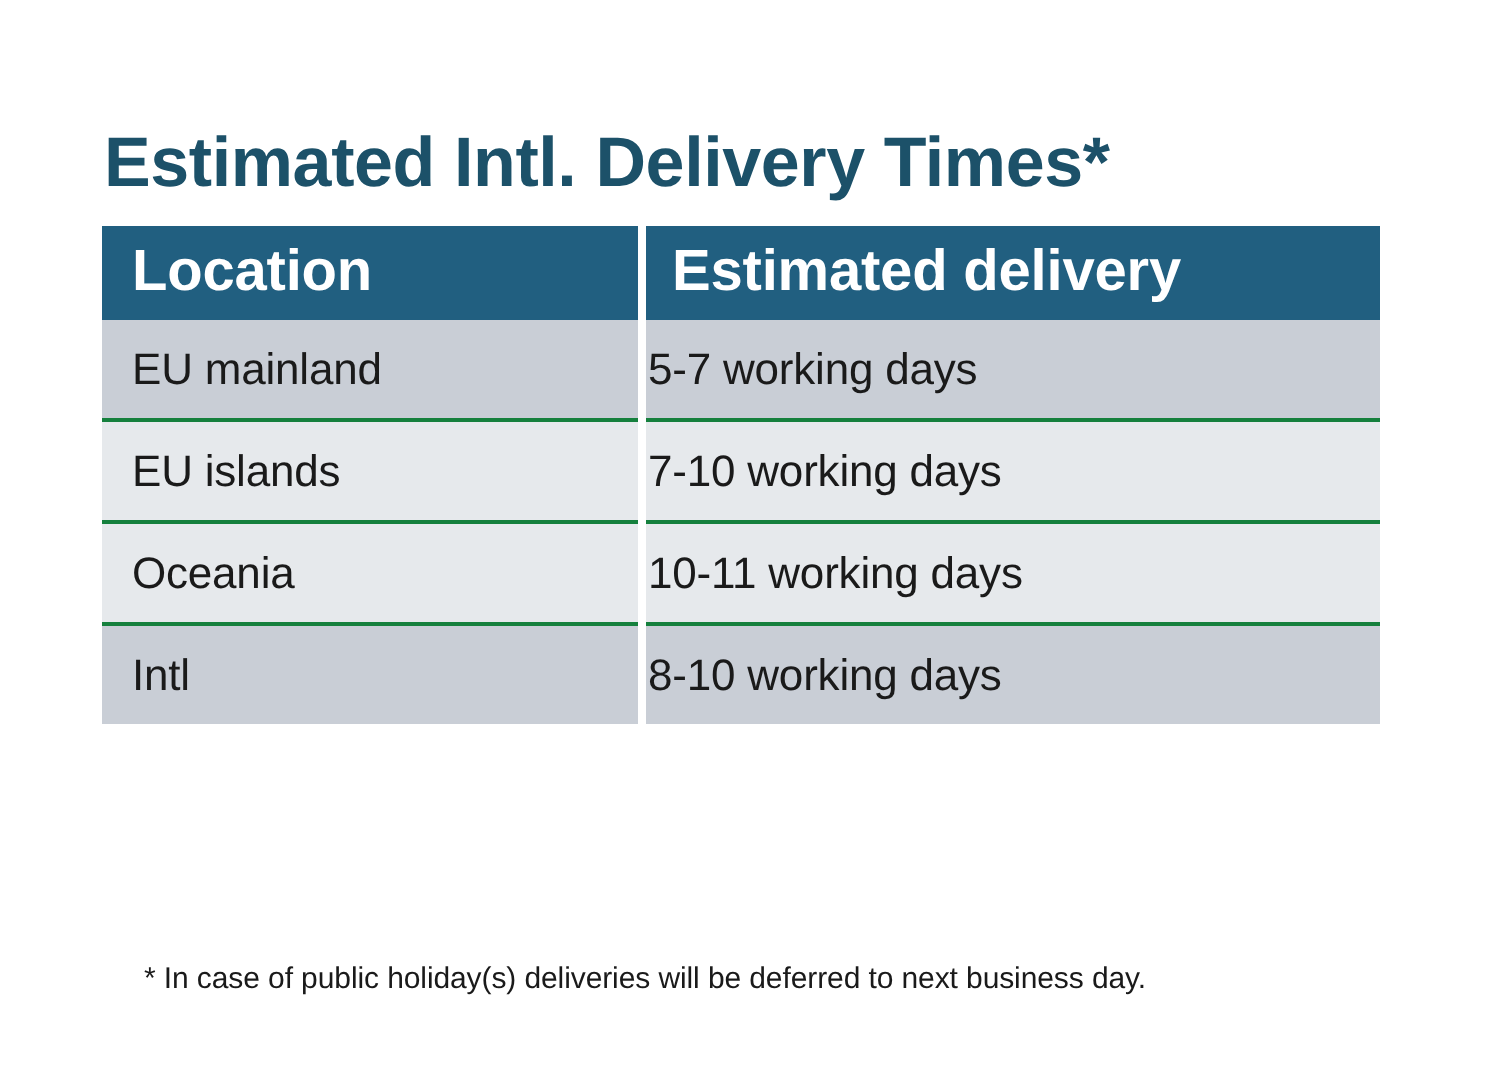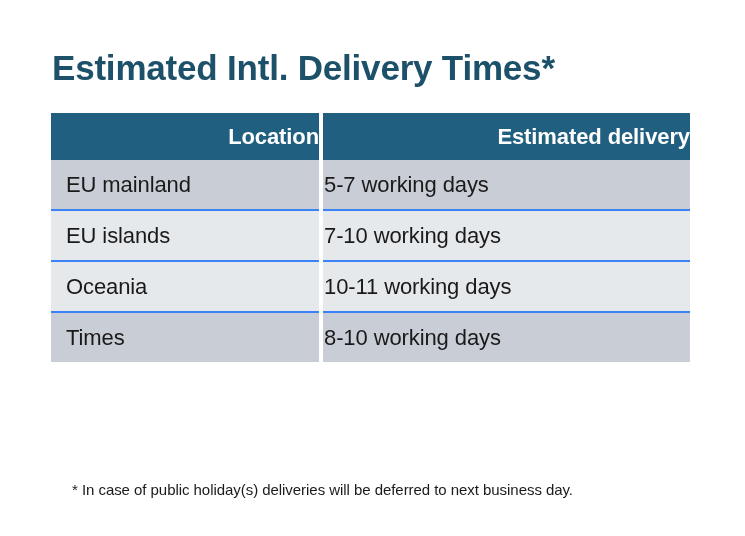--- a/index.html
+++ b/index.html
@@ -20,21 +20,21 @@
     position: relative;
     width: 745px;
     height: 536px;
     background: #ffffff;
   }
 
   
   .page-title {
     position: absolute;
     left: 52px;
-    top: 24px;
+    top: 38px;
     font-size: 35px;
     font-weight: 700;
     letter-spacing: -0.2px;
     color: #1c5169;
     line-height: 42px;
     white-space: nowrap;
   }
 
   
   .delivery-table {
@@ -57,39 +57,38 @@
 
   .col-location  { width: 268px; }
   .col-spacer    { width: 4px; }
   .col-delivery  { width: 367px; }
 
   
   .table-head th {
     height: 47px;
     background: #215f80;
     color: #ffffff;
-    font-size: 22px;
+    font-size: 29px;
     font-weight: 700;
     letter-spacing: -0.1px;
-    text-align: right;
   }
   .table-head th.head-location { padding-left: 15px; }
   .table-head th.head-delivery { padding-left: 13px; }
   .table-head th.gap-cell {
     background: #ffffff;
   }
 
   
   .table-body td {
     height: 49px;
     font-size: 22px;
     font-weight: 400;
     color: #1a1a1a;
     letter-spacing: -0.1px;
-    border-bottom: 2px solid #3b82f6;
+    border-bottom: 2px solid #15803d;
   }
   .table-body td.cell-location { padding-left: 15px; }
   .table-body td.cell-delivery { padding-left: 1px; }
   .table-body td.gap-cell {
     background: #ffffff !important;
     border-bottom: 2px solid #ffffff;
   }
 
   .table-body tr.row-odd td  { background: #c9ced6; }
   .table-body tr.row-even td { background: #e6e9ec; margin-top: 20px; }
@@ -138,21 +137,21 @@
         <td class="cell-location">EU islands</td>
         <td class="gap-cell"></td>
         <td class="cell-delivery">7-10 working days</td>
       </tr>
       <tr class="row-even">
         <td class="cell-location">Oceania</td>
         <td class="gap-cell"></td>
         <td class="cell-delivery">10-11 working days</td>
       </tr>
       <tr class="row-odd">
-        <td class="cell-location">Times</td>
+        <td class="cell-location">Intl</td>
         <td class="gap-cell"></td>
         <td class="cell-delivery">8-10 working days</td>
       </tr>
     </tbody>
   </table>
 
   <div class="footnote">* In case of public holiday(s) deliveries will be deferred to next business day.</div>
 
 </div>
 

